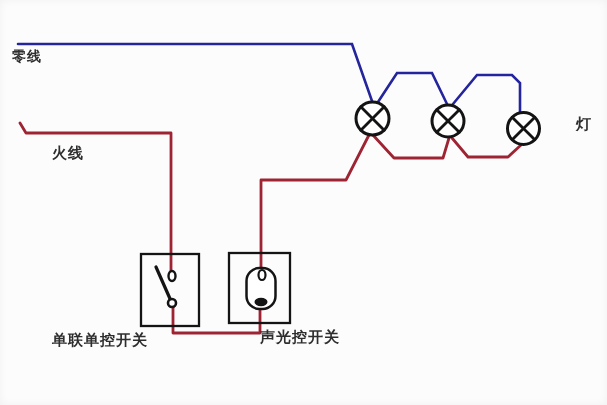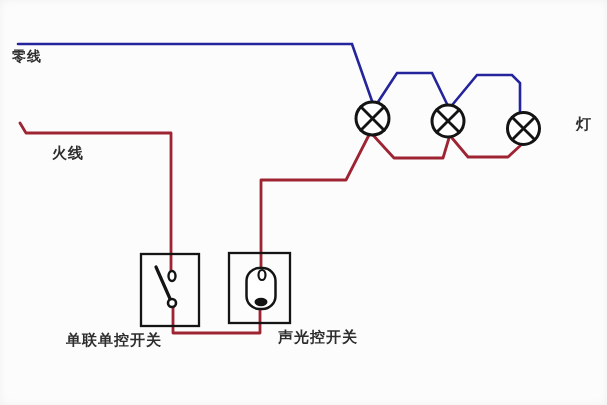--- a/index.html
+++ b/index.html
@@ -104,15 +104,15 @@
       <rect class="switch-box" x="229" y="253" width="61" height="70"></rect>
       <rect x="246.5" y="268" width="29" height="41" rx="13" ry="13" fill="#ffffff" stroke-width="2.5"></rect>
       <ellipse cx="262" cy="275" rx="3.5" ry="5" fill="#ffffff" stroke-width="2.2"></ellipse>
       <ellipse cx="261" cy="302" rx="6.5" ry="4.2" fill="#141414" stroke="none"></ellipse>
     </g>
   </svg>
 
   <div class="lbl" style="left:12px; top:48px; font-size:14px;">零线</div>
   <div class="lbl" style="left:12px; top:144px;margin-left:40px;">火线</div>
   <div class="lbl" style="left:576px; top:115px;">灯</div>
-  <div class="lbl" style="left:66px; top:331px;">单联单控开关</div>
-  <div class="lbl" style="left:278px; top:328px;">声光控开关</div>
+  <div class="lbl" style="left:52px; top:331px;">单联单控开关</div>
+  <div class="lbl" style="left:260px; top:328px;">声光控开关</div>
 </div>
 
 </body></html>

